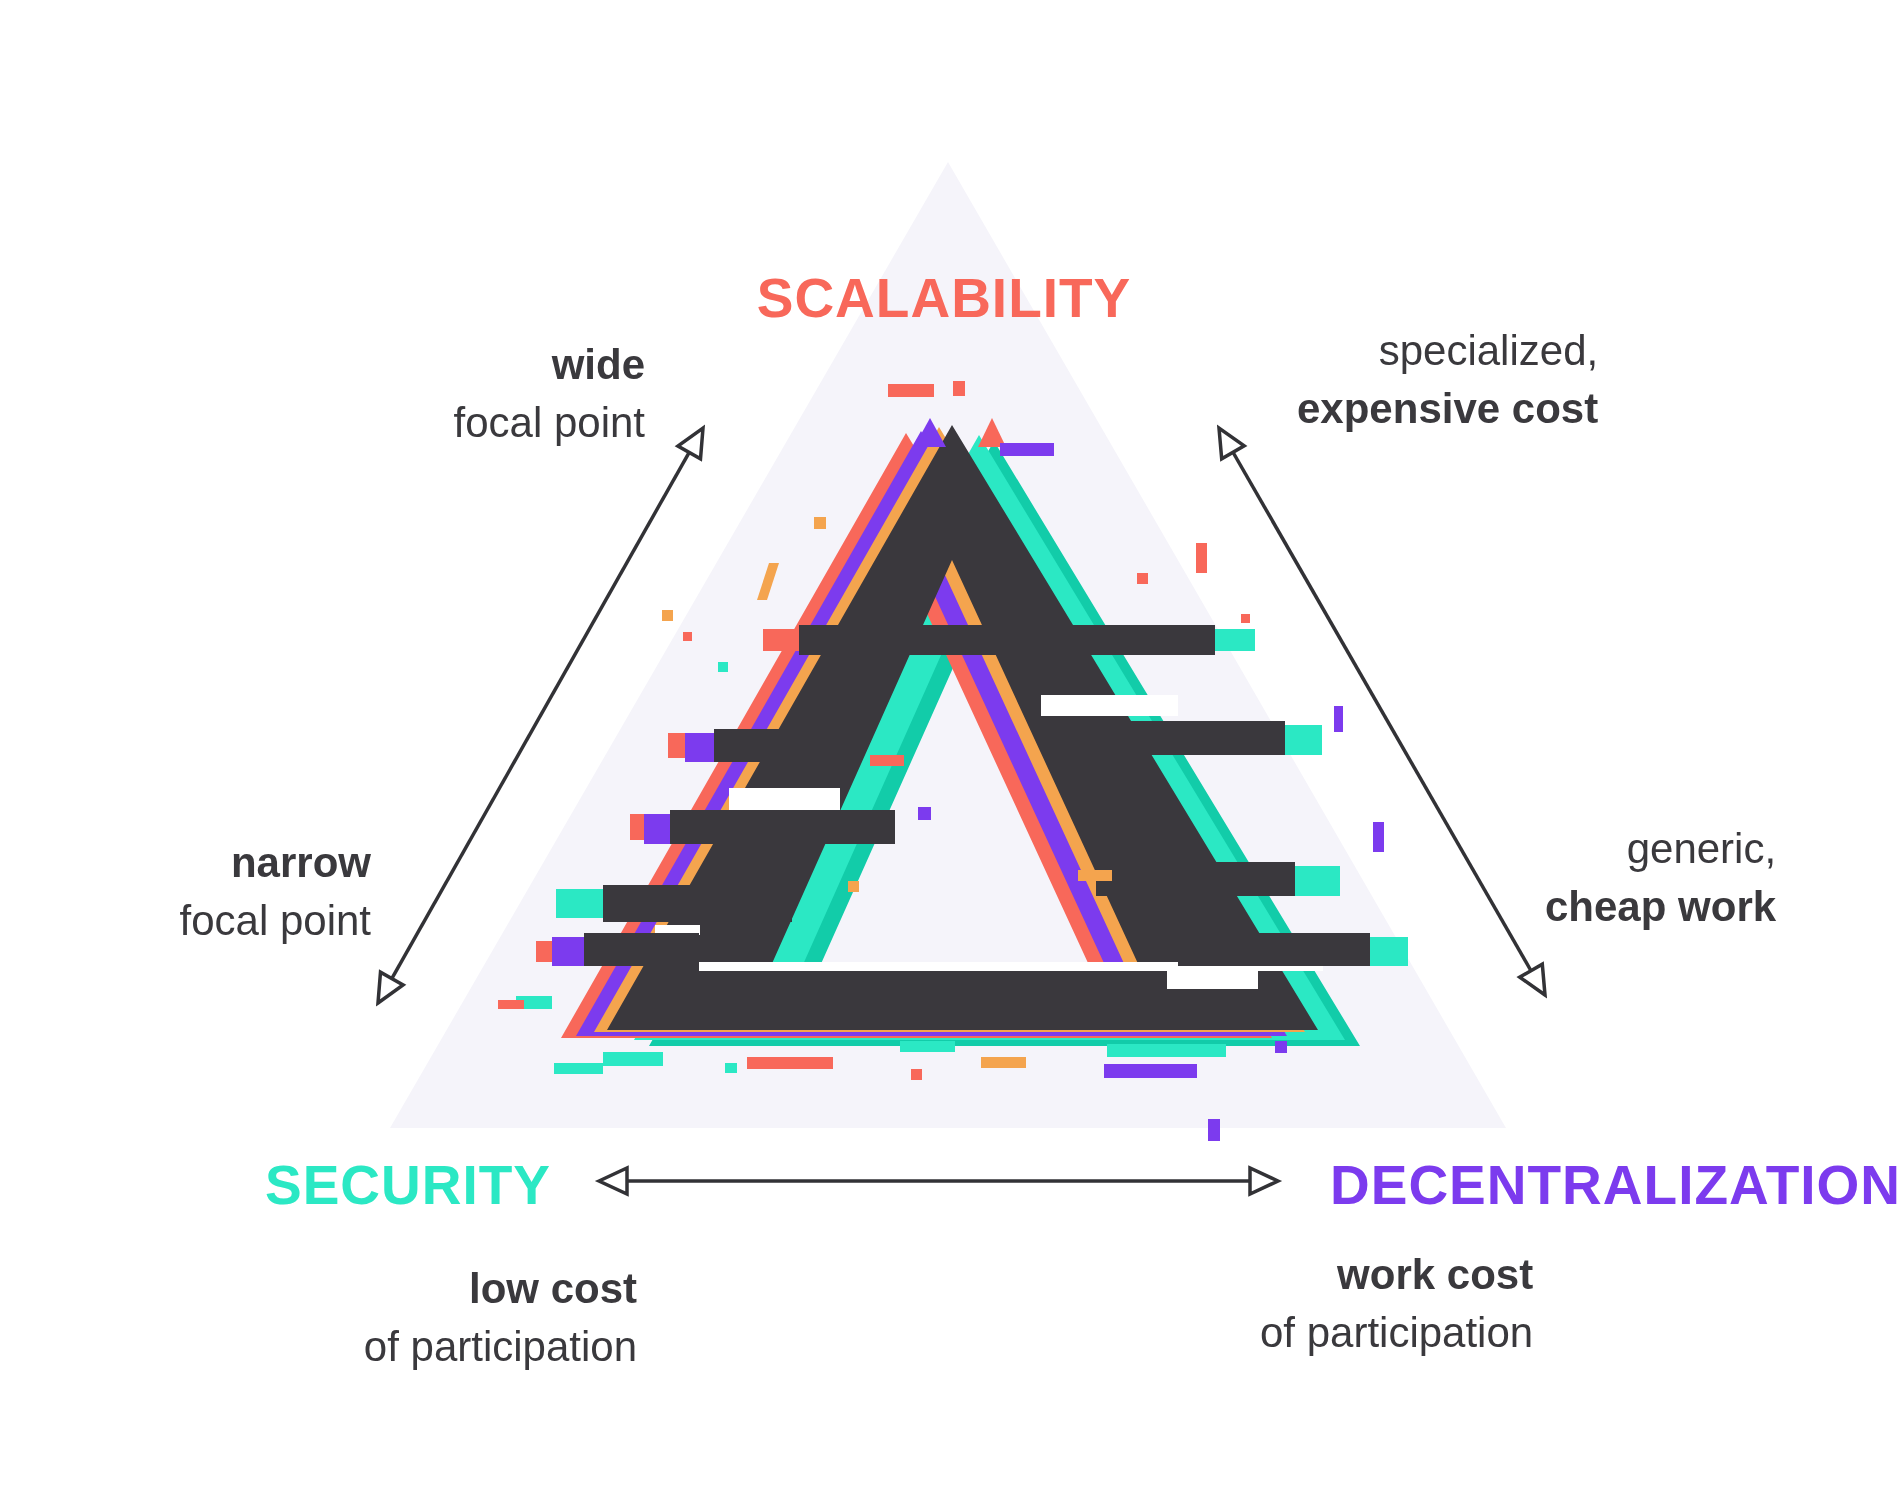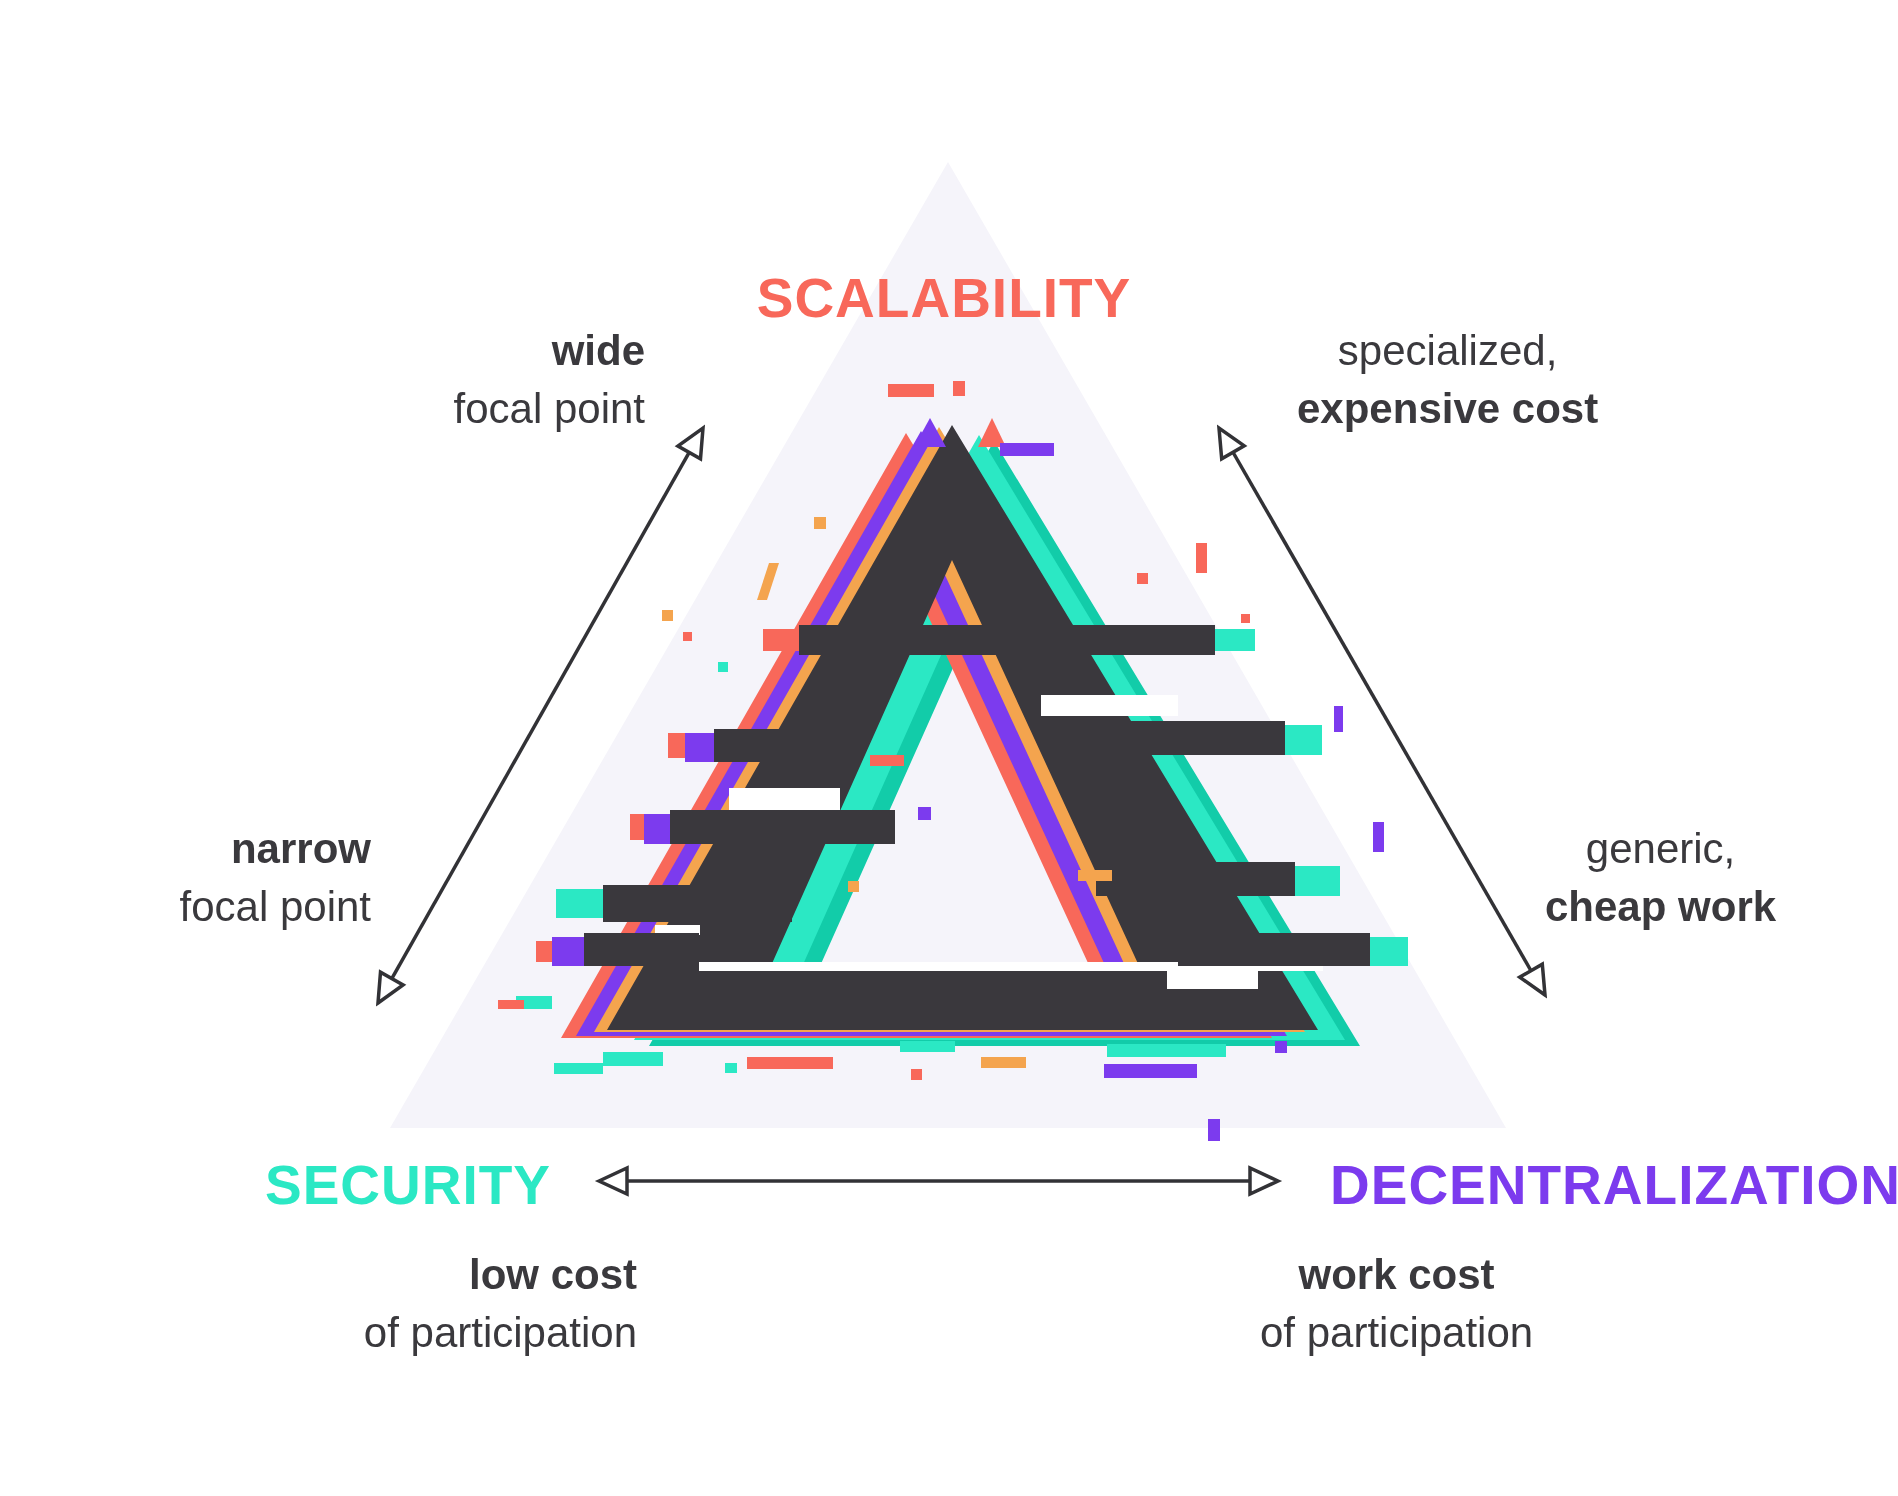--- a/index.html
+++ b/index.html
@@ -5,22 +5,22 @@
   html,body{margin:0;padding:0;background:#fff;}
   #canvas{position:relative;width:1898px;height:1496px;background:#fff;overflow:hidden;
           font-family:"Liberation Sans", sans-serif;}
   #art{position:absolute;left:0;top:0;}
   .corner-title{position:absolute;font-size:55px;font-weight:700;letter-spacing:1px;white-space:nowrap;}
   .t-coral{color:var(--coral);}
   .t-teal{color:var(--teal);}
   .t-purple{color:var(--purple);}
   .label{position:absolute;font-size:42px;line-height:58px;color:var(--label-text);white-space:nowrap;}
   .label .b{font-weight:700;}
-  .align-r{text-align:right;}
-  .align-l{text-align:center;}
+  .align-r{text-align:right;margin-top:14px;}
+  .align-l{text-align:right;}
   .c-coral{fill:var(--coral);}
   .c-purple{fill:var(--purple);}
   .c-orange{fill:var(--orange);}
   .c-cyan{fill:var(--teal);}
   .c-tealdark{fill:var(--teal-dark);}
   .c-dark{fill:var(--charcoal);}
   .c-white{fill:#ffffff;}
   .c-bg{fill:var(--triangle-bg);}
   .arrow-line{stroke:var(--arrow);stroke-width:3.5;fill:none;}
   .arrow-head{fill:#ffffff;stroke:var(--arrow);stroke-width:3.5;stroke-linejoin:miter;}

